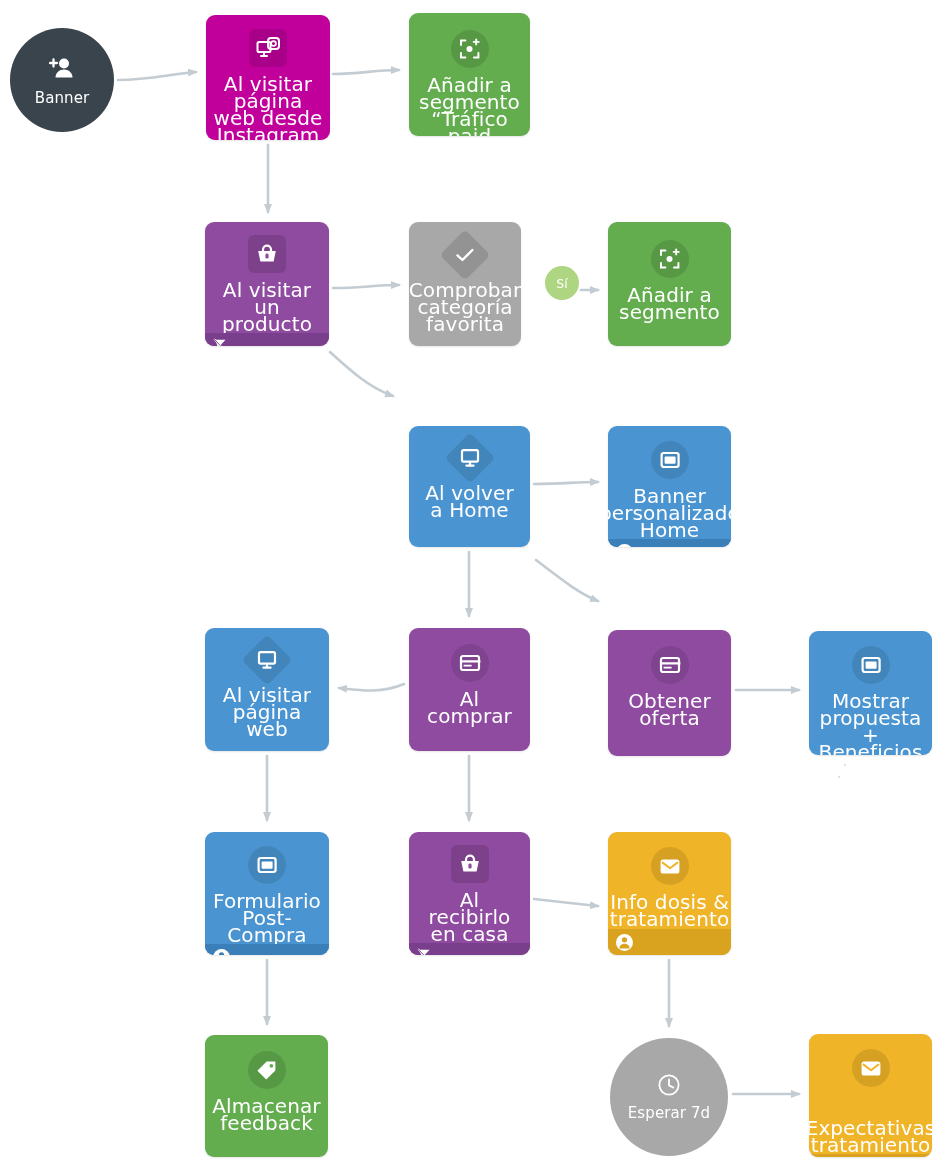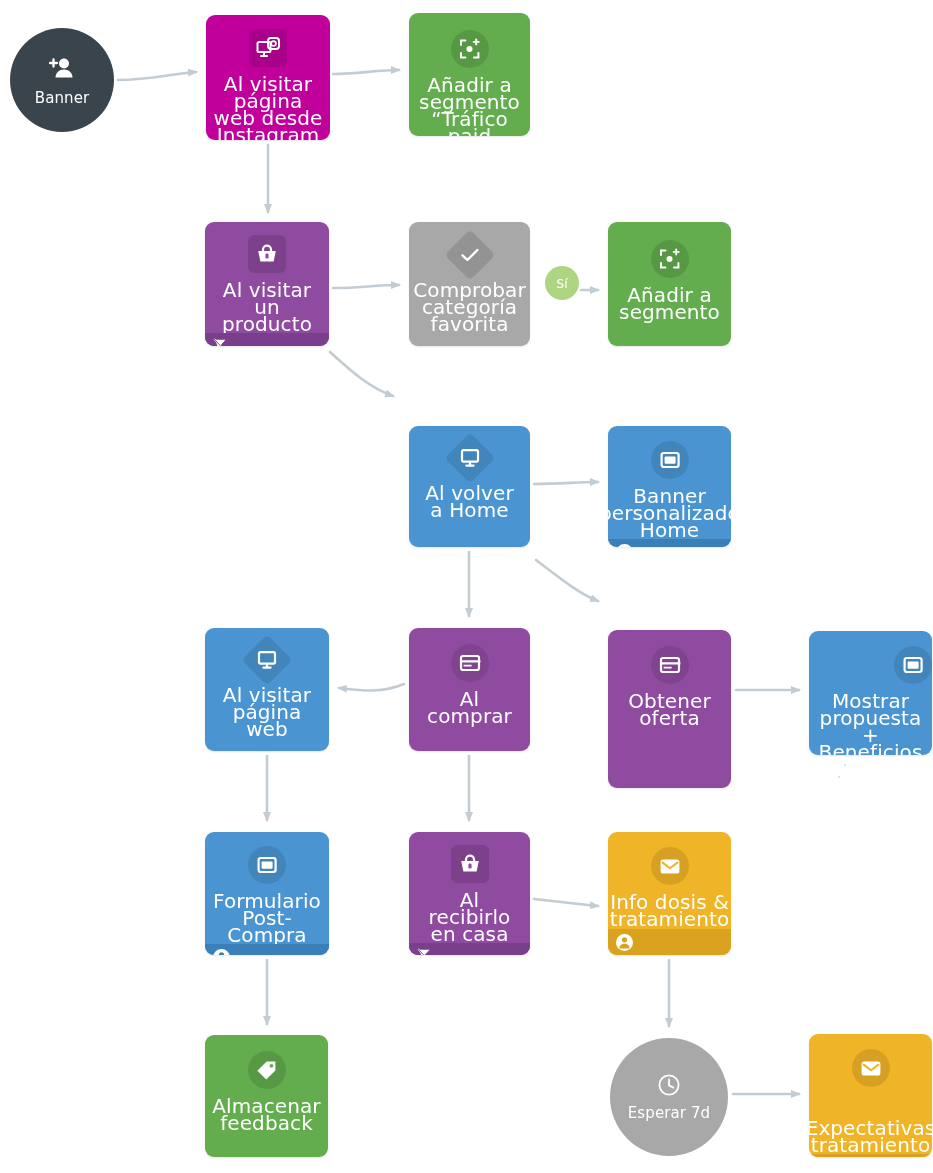--- a/index.html
+++ b/index.html
@@ -152,21 +152,21 @@
       <span class="fic">
         <svg width="16" height="17" viewBox="0 0 16 17">
             <path d="M2.5 1.8 L12.5 1.8 L6.6 8.2 L6.6 15.2 Z" fill="#fff"></path>
             <path d="M1.2 1 L14.6 15.6" stroke="#fff" stroke-width="1.7"></path>
             <path d="M1.2 1 L14.6 15.6" stroke="#7a3f8c" stroke-width="0.9"></path>
           </svg>
       </span>
     </div>
   </div>
 
-  <div class="node" style="left:409px;top:222px;width:121px;height:124px;background:#a8a8a8;">
+  <div class="node" style="left:409px;top:222px;width:112px;height:124px;background:#a8a8a8;">
     <div class="body" style="padding-top:15px;">
       <span class="badge diamond" style="background:rgba(0,0,0,0.12);width:36px;height:36px;">
         <svg width="20" height="16" viewBox="0 0 20 16">
             <path d="M2.5 8.4 L7.4 13 L17.4 3" fill="none" stroke="#fff" stroke-width="2.4" stroke-linecap="round" stroke-linejoin="round"></path>
           </svg>
       </span>
       <span class="label">Comprobar categoría favorita</span>
     </div>
   </div>
 
@@ -238,35 +238,35 @@
         <svg width="22" height="18" viewBox="0 0 22 18">
             <rect x="2" y="2" width="18" height="14" rx="2" fill="none" stroke="#fff" stroke-width="2.2"></rect>
             <path d="M2.6 7.4h18.8" stroke="#fff" stroke-width="2.2"></path>
             <path d="M4.6 11.6h8" stroke="#fff" stroke-width="1.8"></path>
           </svg>
       </span>
       <span class="label">Al comprar</span>
     </div>
   </div>
 
-  <div class="node" style="left:608px;top:630px;width:123px;height:158px;background:#8f4ba0;">
+  <div class="node" style="left:608px;top:630px;width:123px;height:126px;background:#8f4ba0;">
     <div class="body" style="padding-top:16px;">
       <span class="badge round" style="background:rgba(0,0,0,0.10);">
         <svg width="22" height="18" viewBox="0 0 22 18">
             <rect x="2" y="2" width="18" height="14" rx="2" fill="none" stroke="#fff" stroke-width="2.2"></rect>
             <path d="M2.6 7.4h18.8" stroke="#fff" stroke-width="2.2"></path>
             <path d="M4.6 11.6h8" stroke="#fff" stroke-width="1.8"></path>
           </svg>
       </span>
       <span class="label">Obtener oferta</span>
     </div>
   </div>
 
   <div class="node" style="left:809px;top:631px;width:123px;height:124px;background:#4a95d1;">
-    <div class="body" style="padding-top:15px;align-items:flex-end;">
+    <div class="body" style="padding-top:15px;">
       <span class="badge round" style="background:rgba(0,0,0,0.10);">
         <svg width="22" height="20" viewBox="0 0 22 20">
             <rect x="2.6" y="3" width="17" height="14" rx="2.2" fill="none" stroke="#fff" stroke-width="2.2"></rect>
             <rect x="5.6" y="6.4" width="11" height="7.4" rx="1" fill="#fff"></rect>
           </svg>
       </span>
       <span class="label">Mostrar propuesta + Beneficios</span>
     </div>
     <div class="footer" style="background:#3a7fb8;">
       <span class="fic">

